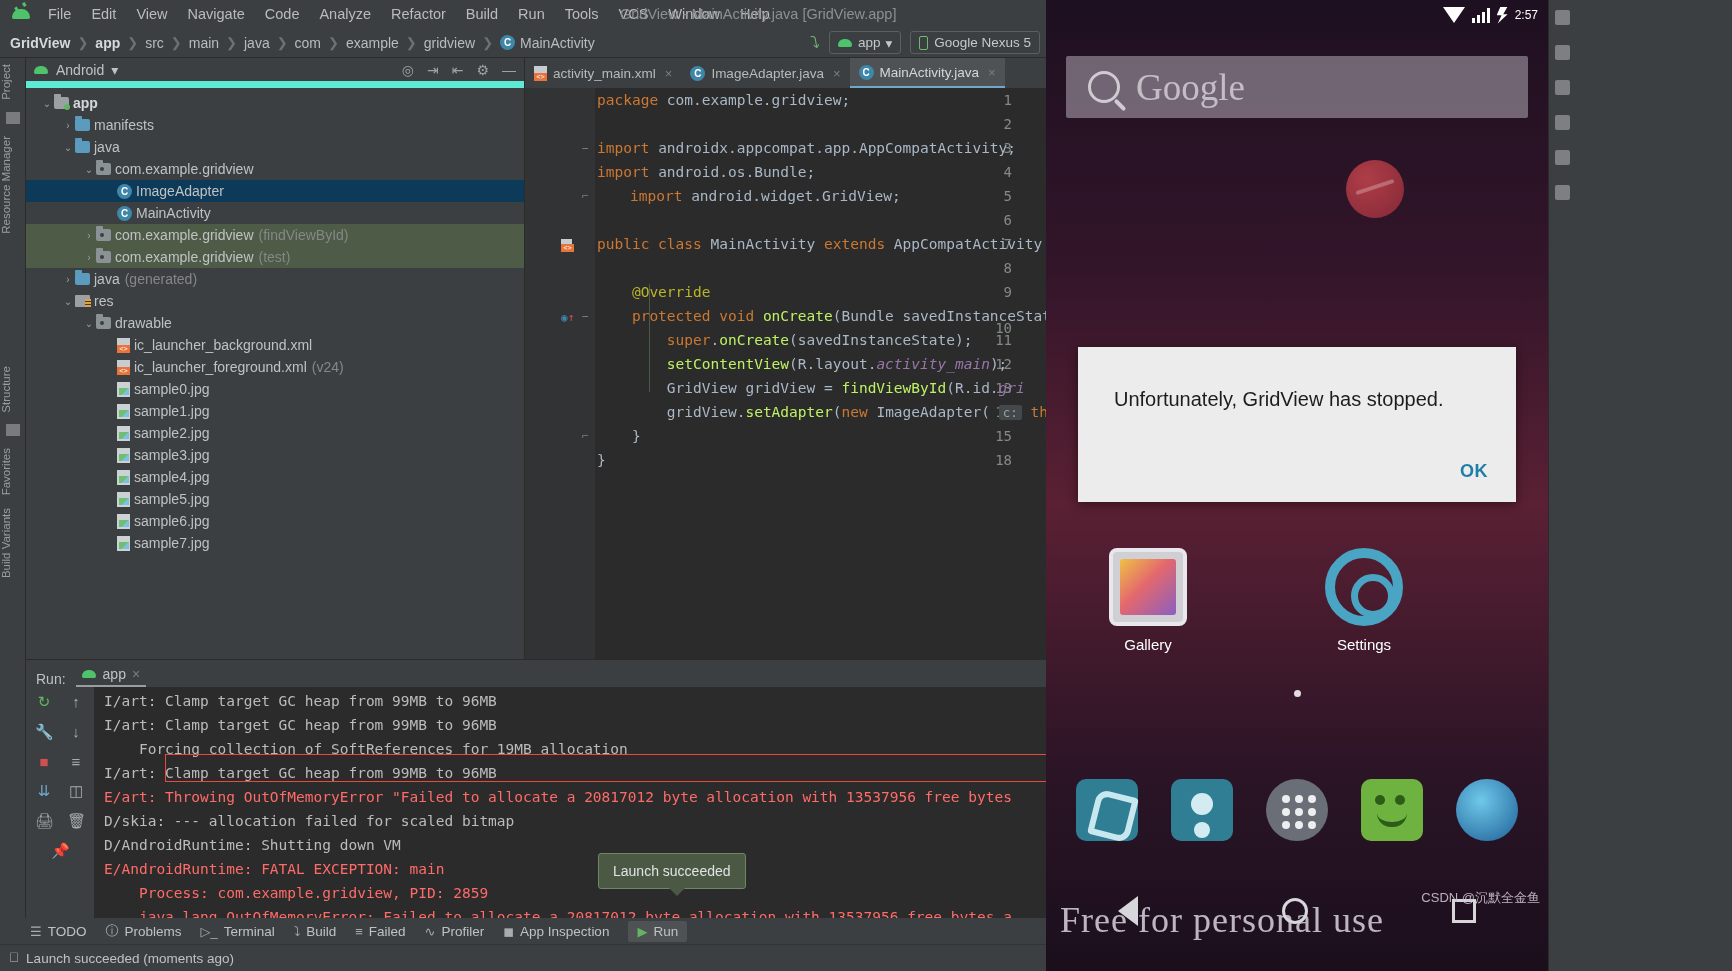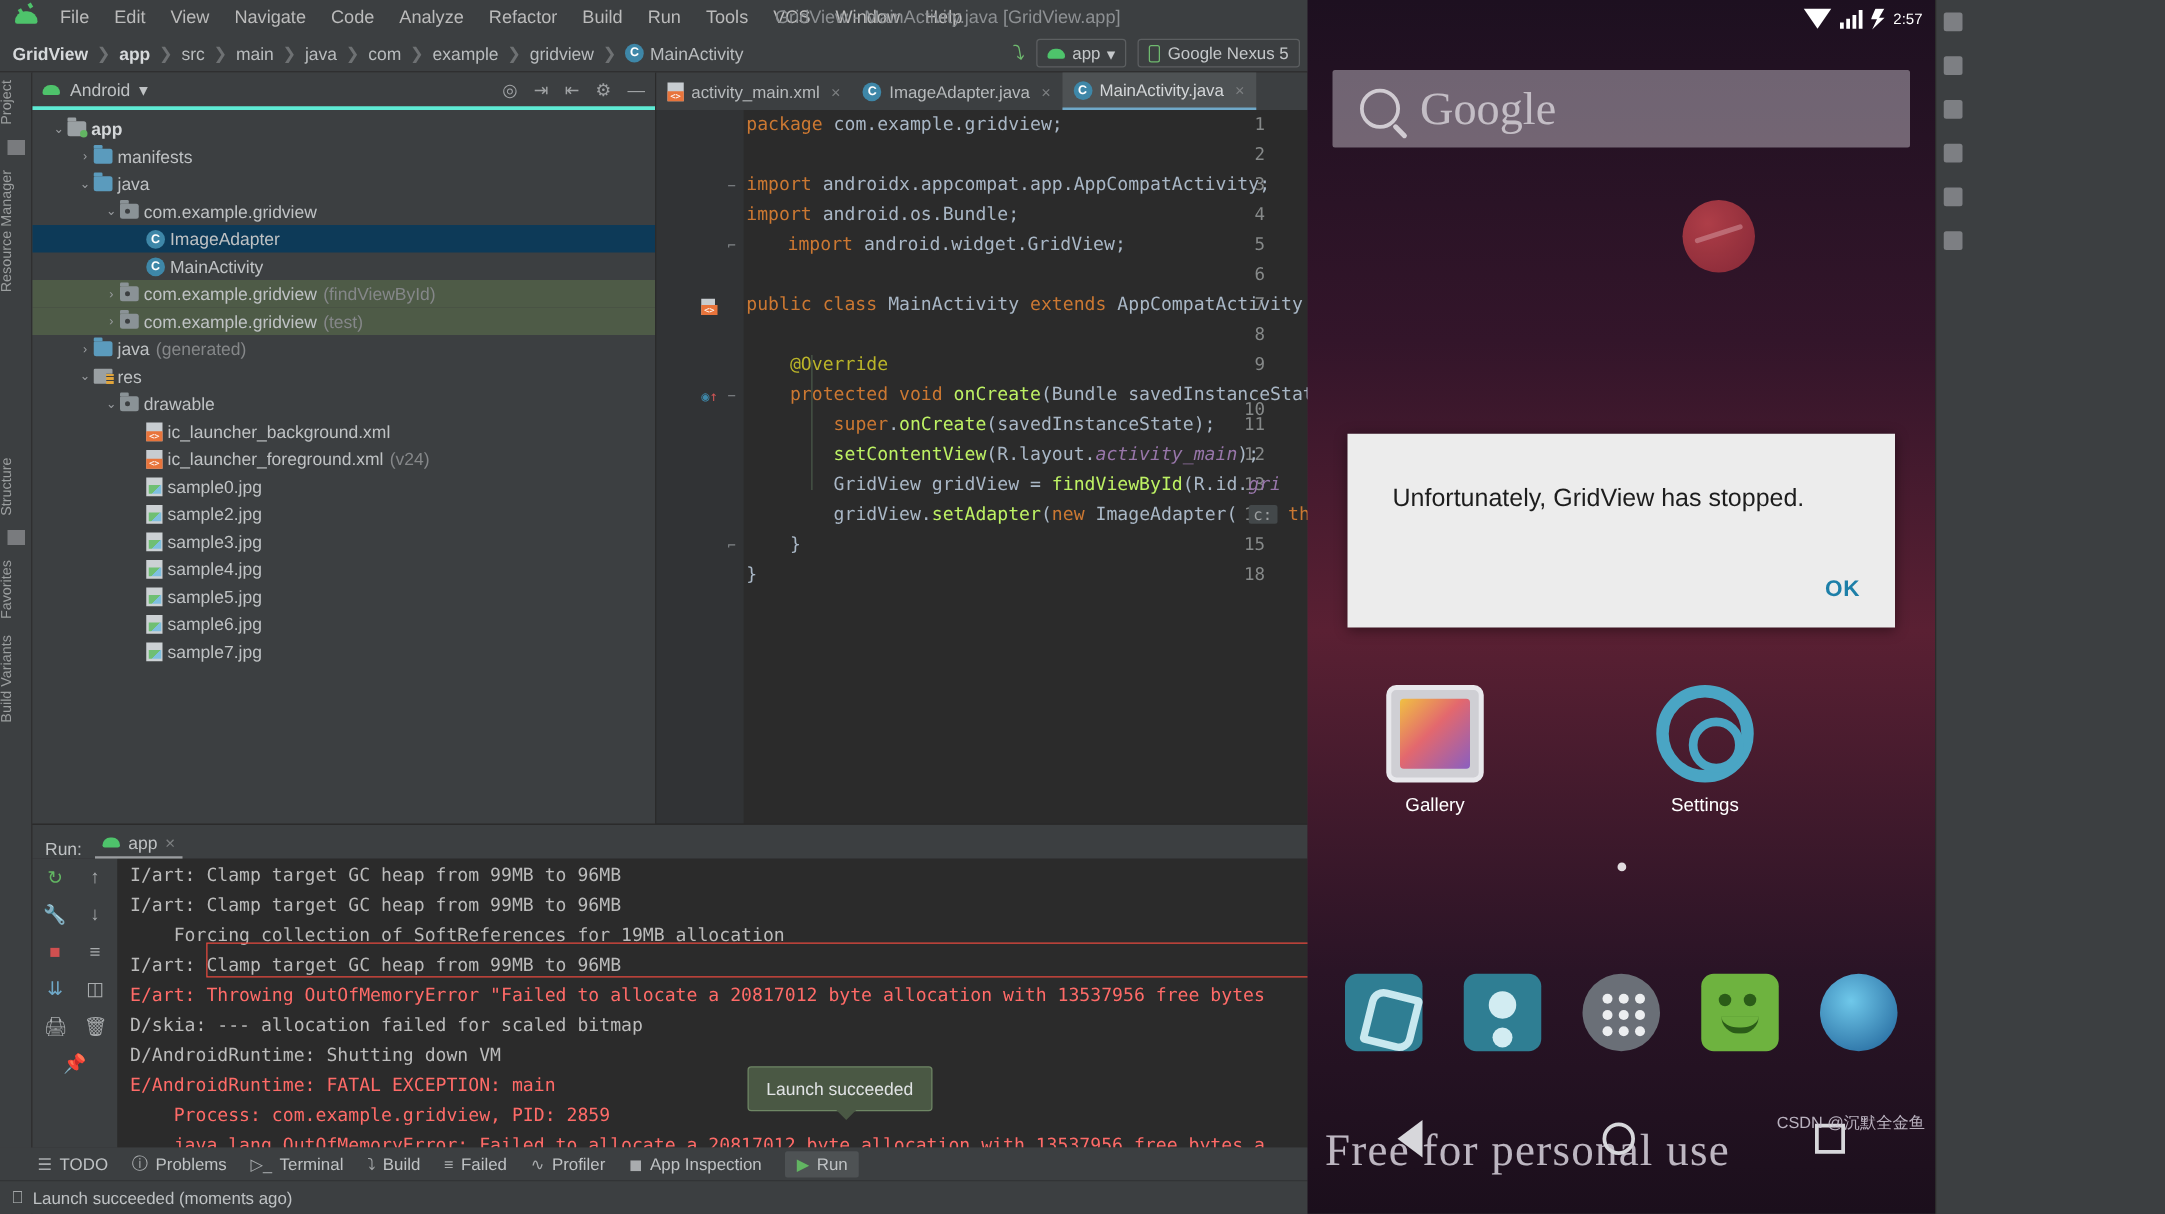--- a/index.html
+++ b/index.html
@@ -47,21 +47,21 @@
   .leftrail{ position:absolute; left:0; top:0; width:26px; bottom:0; background:#3c3f41;
              border-right:1px solid #2b2b2b; color:#9b9e9f; font-size:11.5px; }
   .vtab{ writing-mode:vertical-rl; transform:rotate(180deg); padding:6px 0; text-align:center;
          white-space:nowrap; }
   .railicon{ width:14px; height:12px; background:#8d9093; margin:6px auto; opacity:.75; }
 
   
   .project{ position:absolute; left:26px; top:0; width:499px; bottom:312px; background:#3c3f41;
             border-right:1px solid #2b2b2b; }
   .projhead{ height:30px; display:flex; align-items:center; gap:7px; padding:0 8px;
-             color:#bfc2c4; font-size:14px; border-bottom:3px solid #5eead4;}
+             color:#bfc2c4; font-size:14px; border-bottom:7px solid #5eead4;}
   .projhead .tools{ margin-left:auto; display:flex; gap:13px; align-items:center; color:#9fa2a4;
                     font-size:14px;}
   .tree{ padding-top:4px; font-size:14px; color:#bfc2c4; }
   .node{ height:22px; display:flex; align-items:center; white-space:nowrap; }
   .node .arrow{ width:14px; text-align:center; color:#9a9da0; font-size:10px; flex:0 0 14px;}
   .node .lbl{ margin-left:4px; }
   .node .dim{ color:#858789; margin-left:5px; }
   .folder{ width:15px;height:12px;background:#5b9bbd;border-radius:1px 2px 2px 2px;
     position:relative; flex:0 0 15px;}
   .folder:before{content:"";position:absolute;left:0;top:-3px;width:7px;height:3px;
@@ -370,20 +370,25 @@
             <span class="dim">(v24)</span>
           </div>
           <div class="node" style="padding-left: 77px;">
             <span class="arrow"></span>
             <span class="imgfile"></span>
             <span class="lbl">sample0.jpg</span>
           </div>
           <div class="node" style="padding-left: 77px;">
             <span class="arrow"></span>
             <span class="imgfile"></span>
+            <span class="lbl">sample1.jpg</span>
+          </div>
+          <div class="node" style="padding-left: 77px;">
+            <span class="arrow"></span>
+            <span class="imgfile"></span>
             <span class="lbl">sample2.jpg</span>
           </div>
           <div class="node" style="padding-left: 77px;">
             <span class="arrow"></span>
             <span class="imgfile"></span>
             <span class="lbl">sample3.jpg</span>
           </div>
           <div class="node" style="padding-left: 77px;">
             <span class="arrow"></span>
             <span class="imgfile"></span>

